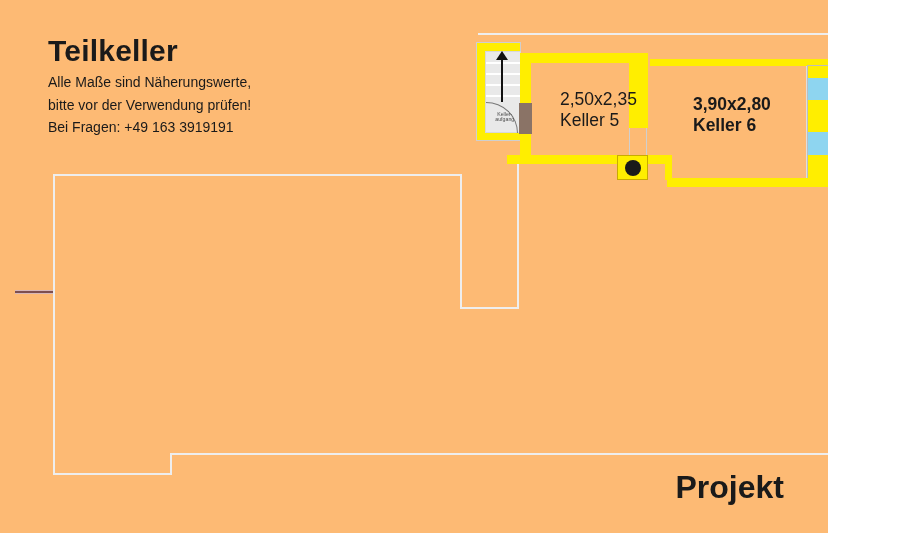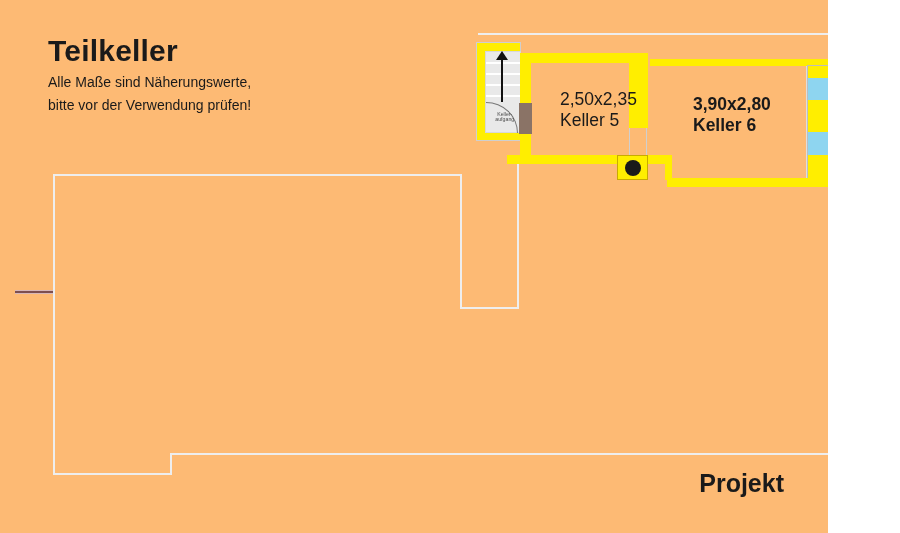--- a/index.html
+++ b/index.html
@@ -5,21 +5,21 @@
   html,body{margin:0;padding:0;background:#fff;}
   #canvas{
     position:relative;width:828px;height:533px;background:#fdba74;overflow:hidden;
     font-family:"Liberation Sans","DejaVu Sans",sans-serif;color:#1a1a1a;
   }
   .abs{position:absolute;}
   
   .title{font-size:30px;font-weight:bold;letter-spacing:.2px;line-height:1;}
   .note{font-size:14px;line-height:22.5px;}
   .room-label{font-size:17.5px;line-height:21px;white-space:nowrap;}
-  .project{font-size:25px;font-weight:bold;line-height:1;text-align:right;}
+  .project{font-size:32px;font-weight:bold;line-height:1;text-align:right;}
   .details{font-size:16.5px;line-height:1.1;text-align:right;white-space:nowrap;}
   
   .oline{background:var(--outline-gray,#eee);}
   
   .wall{background:var(--wall-yellow,#ffee00);}
   .glass{background:var(--glass-blue,#8ed5f0);}
   .jamb{background:#cfcfcf;}
   .gapline{background:#dedede;}
   
   .stair-outer{background:var(--wall-yellow,#ffee00);outline:1px solid #cfcfcf;}
@@ -39,20 +39,21 @@
 </style>
 </head>
 <body>
 
 <div id="canvas">
 
   <div class="abs title" style="left:48px;top:36px;">Teilkeller</div>
   <div class="abs note" style="left:48px;top:71px;">
     <div>Alle Maße sind Näherungswerte,</div>
     <div>bitte vor der Verwendung prüfen!</div>
+    <div>Bei Fragen: +49 163 3919191</div>
   </div>
 
   <div>
     <div class="abs oline" style="left:53px;top:174px;width:409px;height:2px;"></div>
     <div class="abs oline" style="left:53px;top:174px;width:2px;height:301px;"></div>
     <div class="abs oline" style="left:53px;top:473px;width:119px;height:2px;"></div>
     <div class="abs oline" style="left:170px;top:454px;width:2px;height:21px;"></div>
     <div class="abs oline" style="left:170px;top:453px;width:669px;height:2px;"></div>
     <div class="abs oline" style="left:837px;top:187px;width:2px;height:268px;"></div>
     <div class="abs oline" style="left:460px;top:174px;width:2px;height:135px;"></div>

